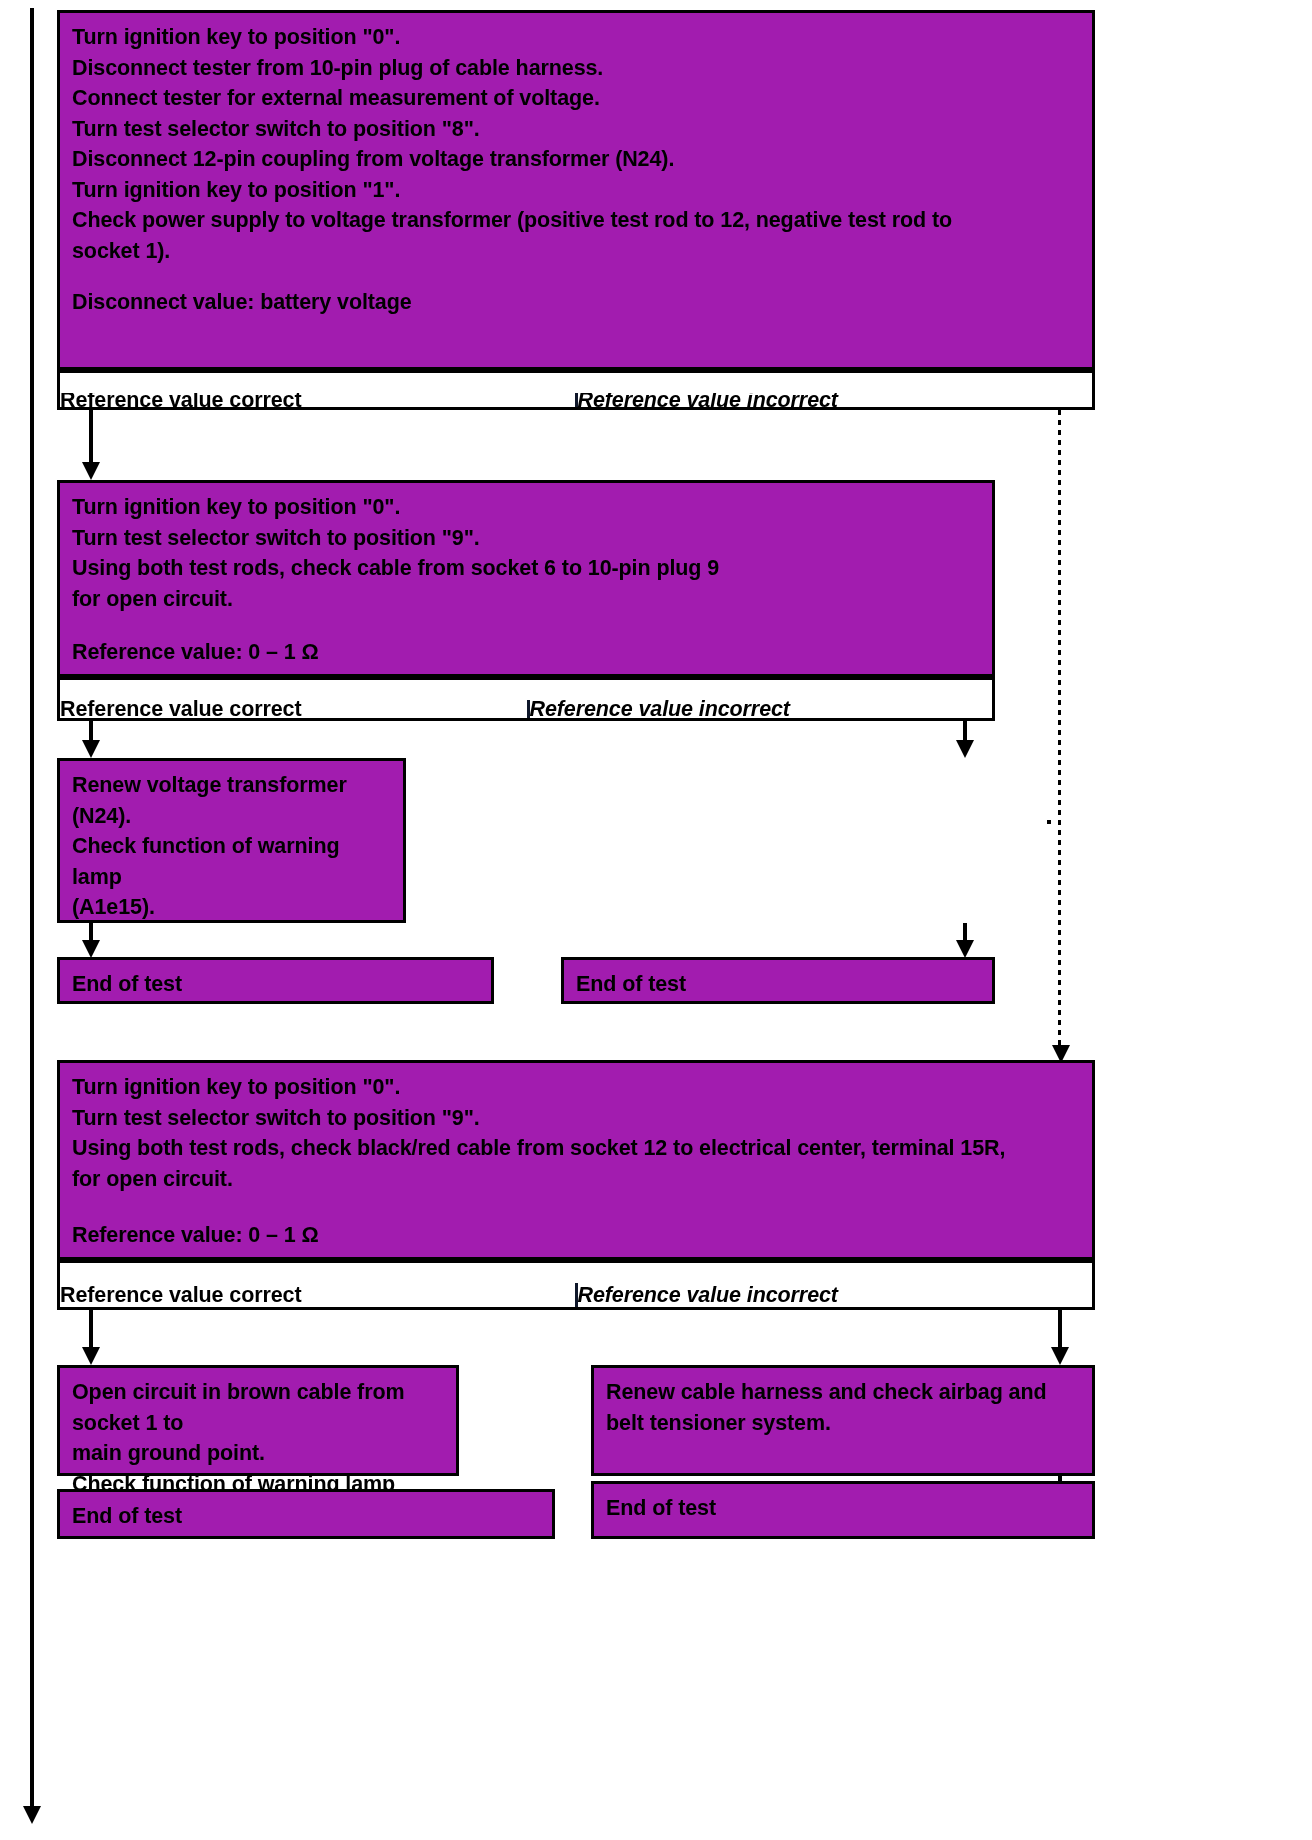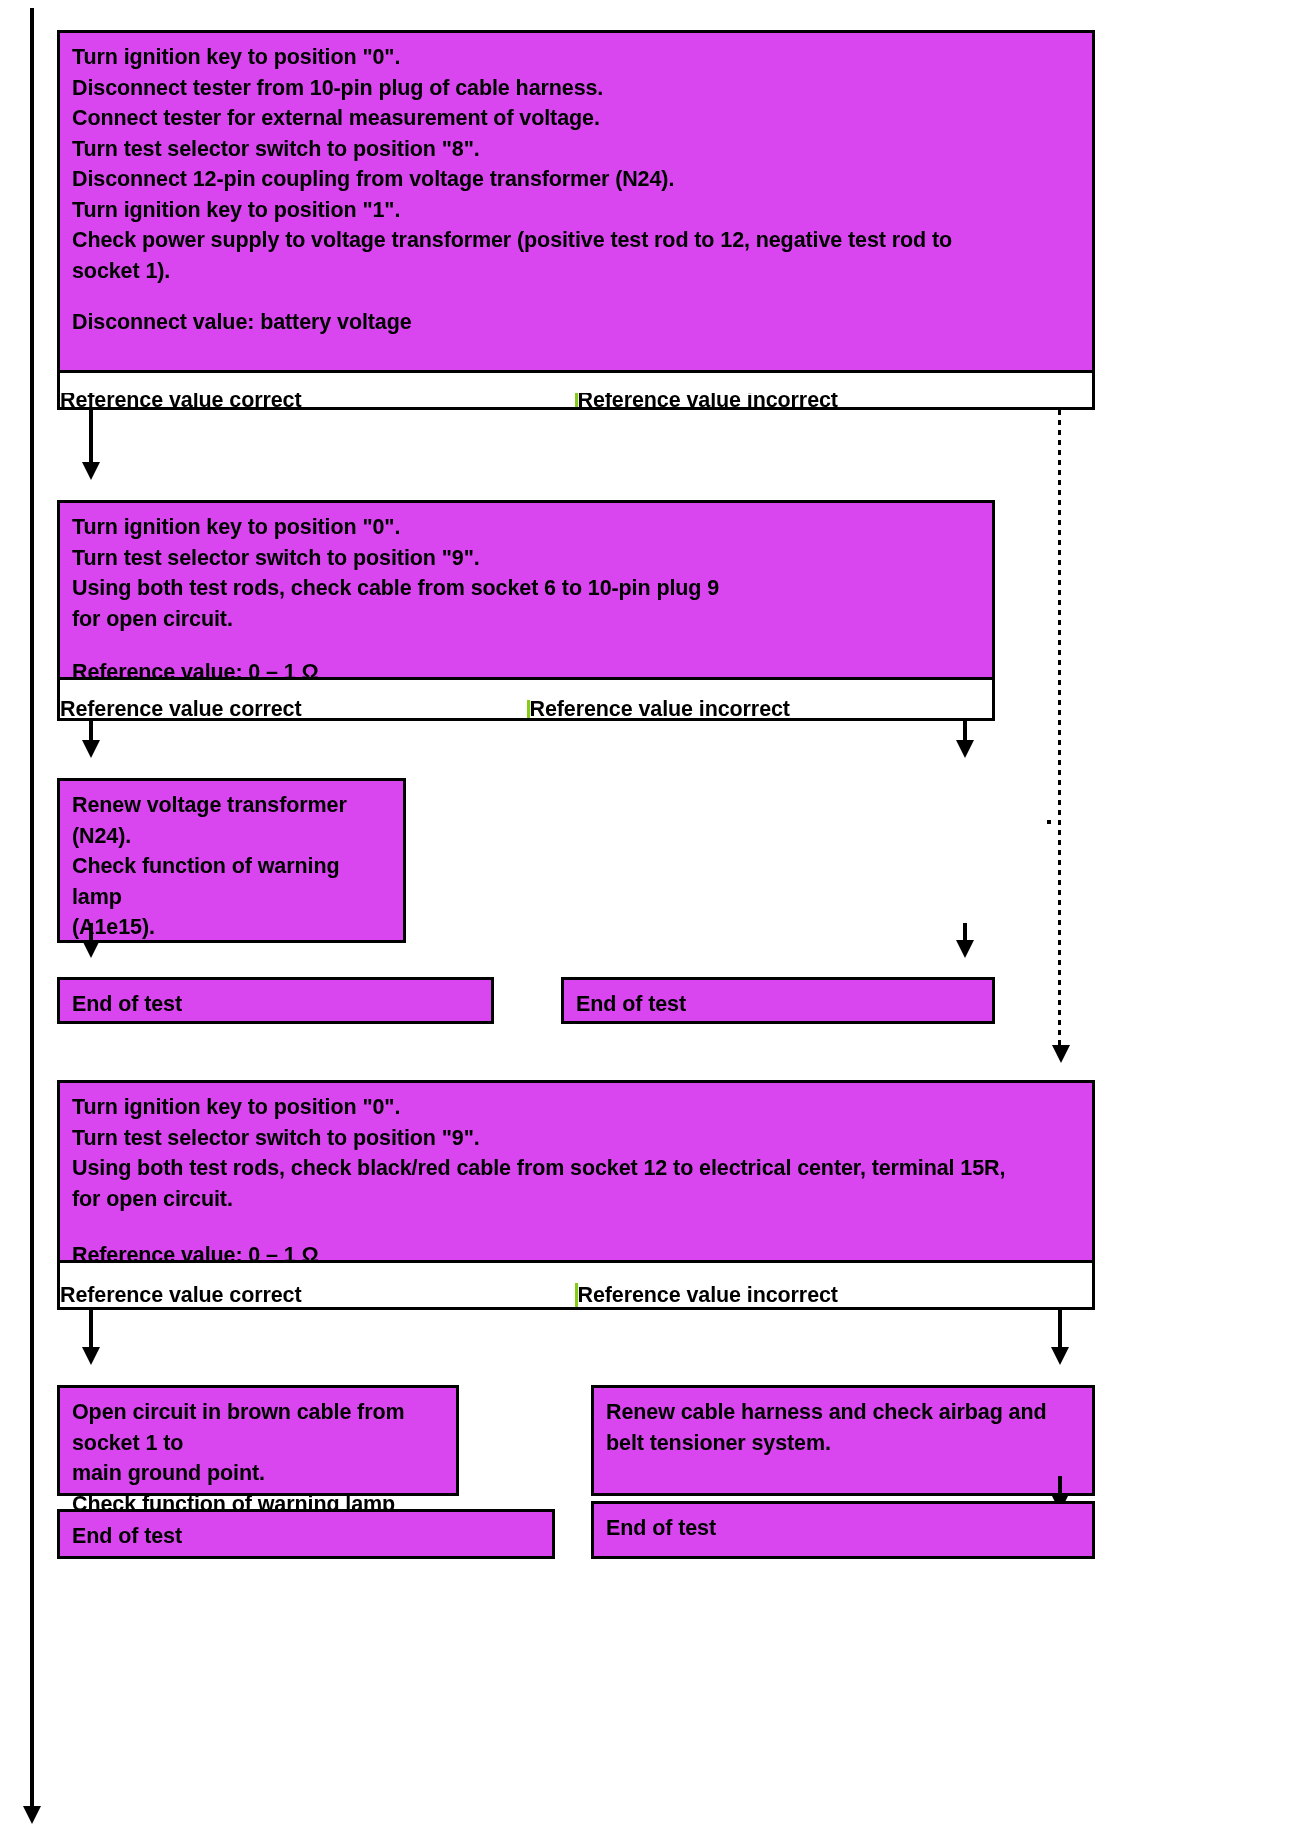--- a/index.html
+++ b/index.html
@@ -17,22 +17,21 @@
     height: 1840px;
     background: #ffffff;
     overflow: hidden;
   }
 
   
   .box {
     position: absolute;
     box-sizing: border-box;
     border: 3px solid #000;
-    background: #d946ef;
-    margin-top: 20px;
+    background: #a21caf;
   }
   .txt {
     font-size: 21.5px;
     line-height: 30.5px;
     font-weight: 700;
     letter-spacing: -0.1px;
     white-space: pre-wrap;
   }
   .pad {
     padding: 9px 12px 6px 12px;
@@ -45,21 +44,22 @@
     display: flex;
   }
   .band > .cell {
     box-sizing: border-box;
     display: flex;
     align-items: center;
     overflow: hidden;
     margin-top: 20px;
   }
   .band > .cell.right {
-    border-left: 3px solid #84cc16;
+    border-left: 3px solid #0f172a;
+    font-style: italic;
   }
 
   
   .vline {
     position: absolute;
     width: 4px;
     background: #000;
   }
   .arrowhead {
     position: absolute;

